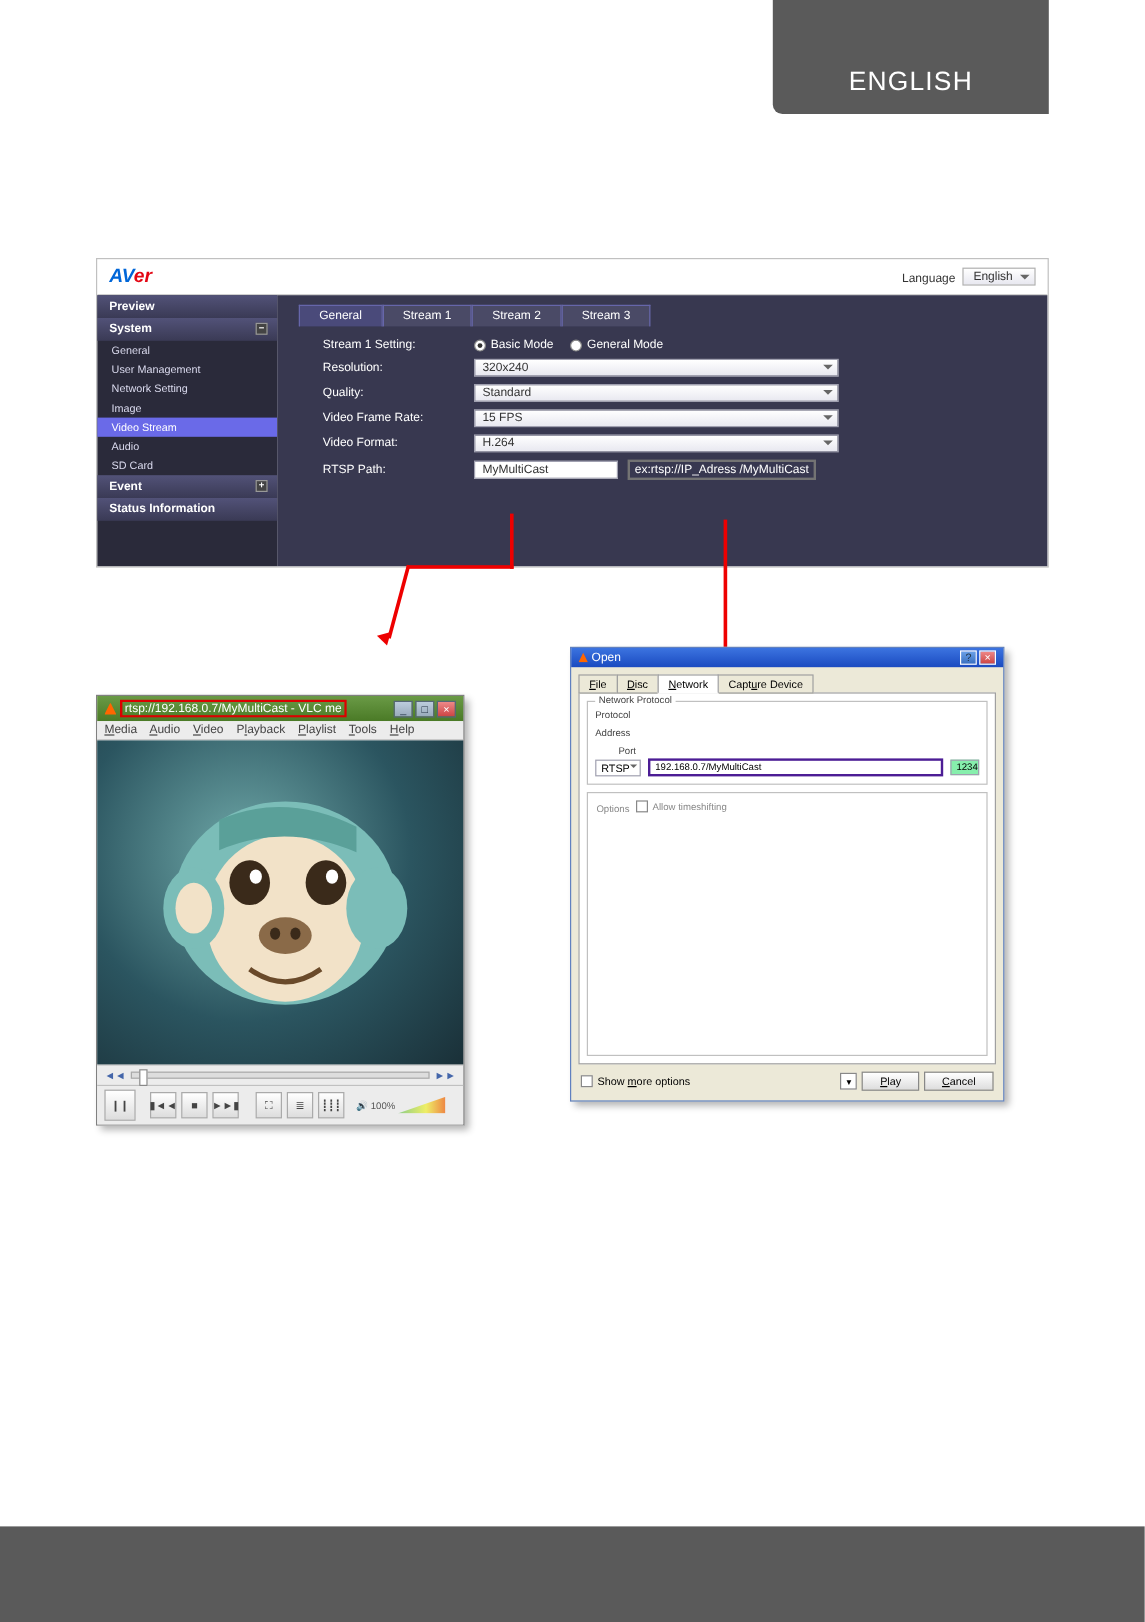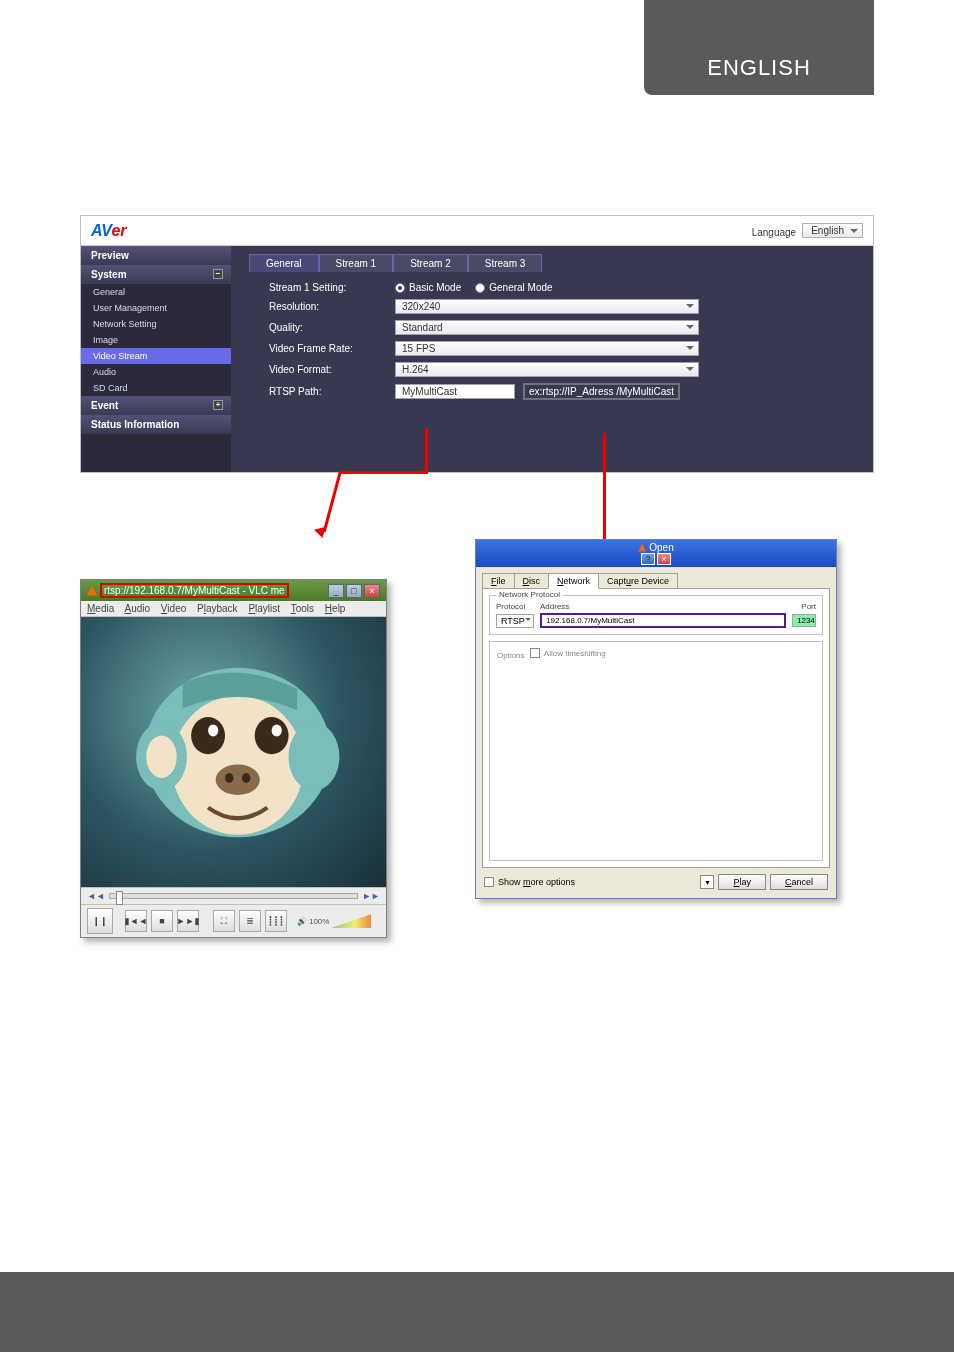--- a/index.html
+++ b/index.html
@@ -70,37 +70,37 @@
   .ctrl { width: 22px; height: 22px; border: 1px solid #aaa; background: linear-gradient(#fff,#ddd); display: flex; align-items: center; justify-content: center; font-size: 9px; color: #444; }
   .ctrl.big { width: 26px; height: 26px; }
   .vol { display: flex; align-items: center; gap: 2px; margin-left: 6px; font-size: 8px; color: #555; }
   .vol-tri { width: 40px; height: 14px; background: linear-gradient(90deg, #8c8 0%, #ee6 60%, #e84 100%); clip-path: polygon(0 100%, 100% 0, 100% 100%); }
   .vlc-status { background: #ececec; padding: 2px 4px; display: flex; align-items: center; gap: 4px; border-top: 1px solid #c0c0c0; color: #444; }
   .vlc-status .box { border: 1px solid #aaa; padding: 0 4px; background: #fff; }
   .vlc-status .stretch { flex: 1; }
   
   
   .open-dialog { position: absolute; top: 324px; left: 395px; width: 362px; border: 1px solid #6080c0; box-shadow: 4px 4px 6px rgba(0,0,0,0.3); font-size: 9px; background: #ece9d8; }
-  .open-title { background: linear-gradient(#3c74e0,#1a4ac0); color: #fff; padding: 2px 6px; display: flex; align-items: center; justify-content: space-between; font-size: 10px; flex-direction: column; }
+  .open-title { background: linear-gradient(#3c74e0,#1a4ac0); color: #fff; padding: 2px 6px; display: flex; align-items: center; justify-content: space-between; font-size: 10px; }
   .open-title .win-btns .win-btn { width: 14px; height: 12px; background: linear-gradient(#6aa0e8,#3a70c0); border: 1px solid #fff; }
   .open-title .win-btns .win-btn.close { background: linear-gradient(#e88,#c44); }
   .open-body { padding: 6px; }
   .dlg-tabs { display: flex; }
   .dlg-tab { padding: 2px 8px; border: 1px solid #a0a0a0; background: #ece9d8; margin-right: -1px; }
   .dlg-tab.active { background: #fff; position: relative; z-index: 1; border-bottom: 1px solid #fff; }
   .dlg-tab u { text-decoration: underline; }
   .dlg-content { border: 1px solid #a0a0a0; background: #fff; padding: 6px; margin-top: -1px; }
   .fieldset { border: 1px solid #c0c0c0; padding: 6px; margin-bottom: 6px; position: relative; }
   .fieldset .legend { position: absolute; top: -6px; left: 6px; background: #fff; padding: 0 3px; font-size: 8px; color: #444; }
   .net-row { display: flex; align-items: center; gap: 6px; }
   .net-proto { border: 1px solid #a0a0b0; padding: 1px 4px; background: #fff; position: relative; width: 38px; }
   .net-proto::after { content: ""; position: absolute; right: 2px; top: 3px; border: 3px solid transparent; border-top-color: #666; }
   .net-addr { border: 2px solid #4c1d95; padding: 1px 4px; background: #fff; flex: 1; font-size: 8px; }
   .net-port { border: 1px solid #a0a0b0; padding: 1px 4px; background: #86efac; width: 24px; font-size: 8px; }
-  .net-labels { display: flex; gap: 6px; font-size: 8px; color: #444; margin-bottom: 2px; }
+  .net-labels { display: flex; gap: 6px; font-size: 8px; color: #444; margin-bottom: 2px; flex-direction: column; }
   .net-labels .l1 { width: 38px; }
   .net-labels .l2 { flex: 1; }
   .net-labels .l3 { width: 34px; text-align: right; }
   .dlg-options-area { border: 1px solid #c0c0c0; padding: 6px; height: 220px; color: #888; font-size: 8px; }
   .chk { display: inline-flex; align-items: center; gap: 4px; }
   .chk .box { width: 10px; height: 10px; border: 1px solid #888; background: #fff; }
   .dlg-footer { display: flex; justify-content: space-between; align-items: center; padding: 6px 2px 2px; }
   .dlg-btn { border: 1px solid #888; background: linear-gradient(#fff,#ddd); padding: 2px 14px; font-size: 9px; }
   .dlg-small { border: 1px solid #888; background: #fff; width: 14px; height: 14px; display: flex; align-items: center; justify-content: center; font-size: 8px; }
   

